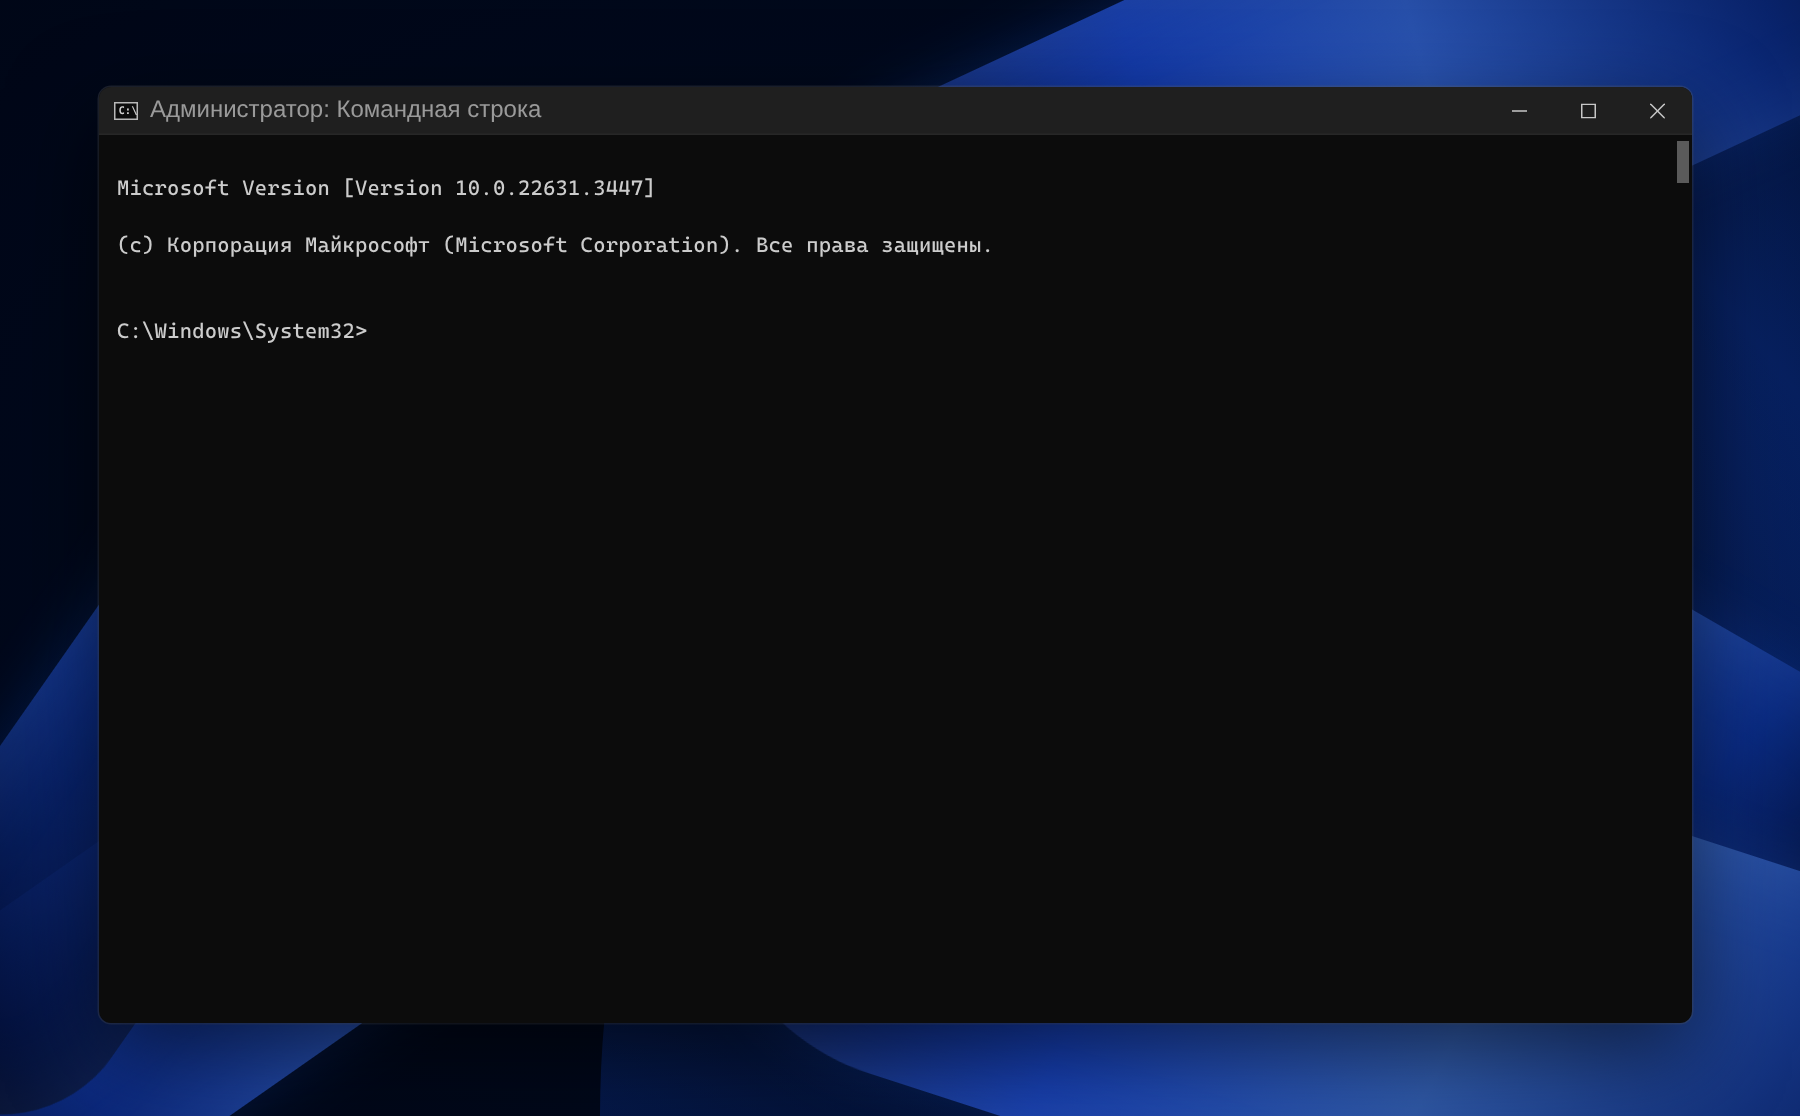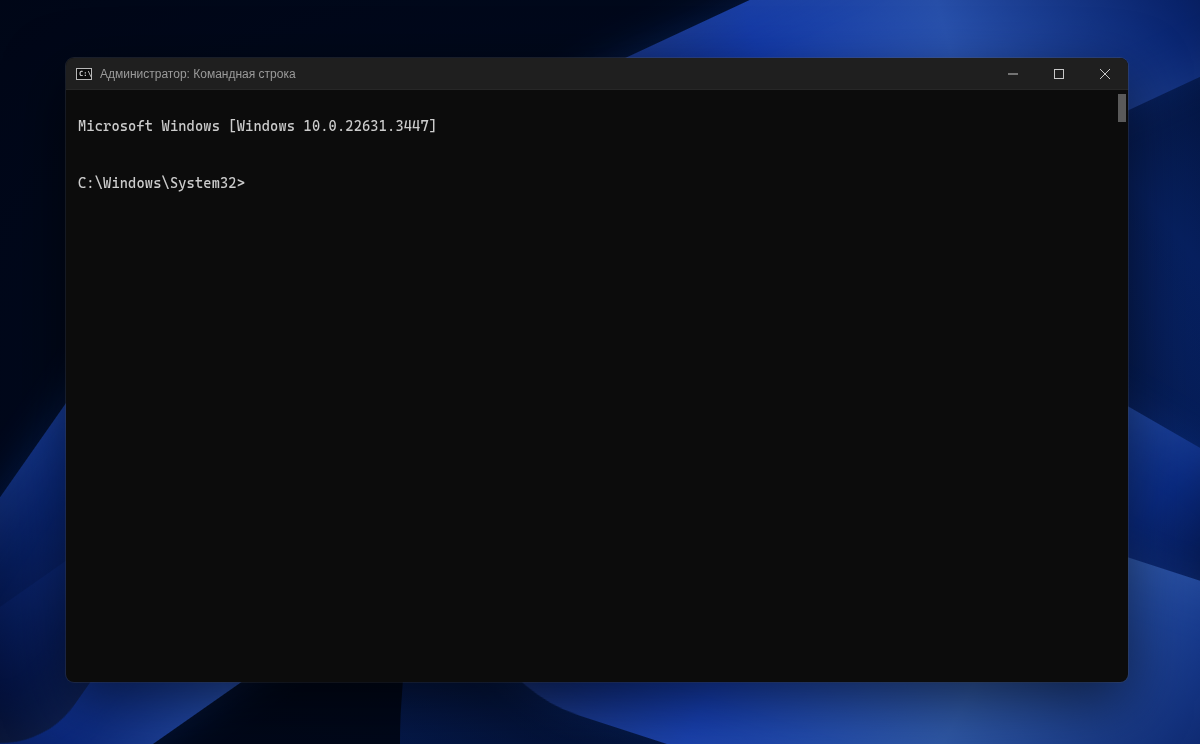--- a/index.html
+++ b/index.html
@@ -135,21 +135,21 @@
       flex-shrink: 0;
     }
     
     .app-icon svg {
       width: 16px;
       height: 16px;
     }
     
     .title-text {
       color: #9a9a9a;
-      font-size: 12px;
+      font-size: 16px;
       flex: 1;
       white-space: nowrap;
       overflow: hidden;
       text-overflow: ellipsis;
     }
     
     .window-controls {
       display: flex;
       height: 100%;
       flex-shrink: 0;
@@ -252,21 +252,22 @@
       <div class="win-btn close">
         <svg viewBox="0 0 10 10">
           <line x1="0" y1="0" x2="10" y2="10" stroke="currentColor" stroke-width="1"></line>
           <line x1="10" y1="0" x2="0" y2="10" stroke="currentColor" stroke-width="1"></line>
         </svg>
       </div>
     </div>
   </div>
 
   <div class="terminal-body">
-<span class="terminal-line">Microsoft Windows [Windows 10.0.22631.3447]</span>
+<span class="terminal-line">Microsoft Version [Version 10.0.22631.3447]</span>
+<span class="terminal-line">(c) Корпорация Майкрософт (Microsoft Corporation). Все права защищены.</span>
 <span class="terminal-line"></span>
 <span class="prompt-line"><span>C:\Windows\System32&gt;</span><span class="cursor-block"></span></span>
   </div>
 
   <div class="scrollbar-track">
     <div class="scrollbar-thumb"></div>
   </div>
 
 </div>
 

